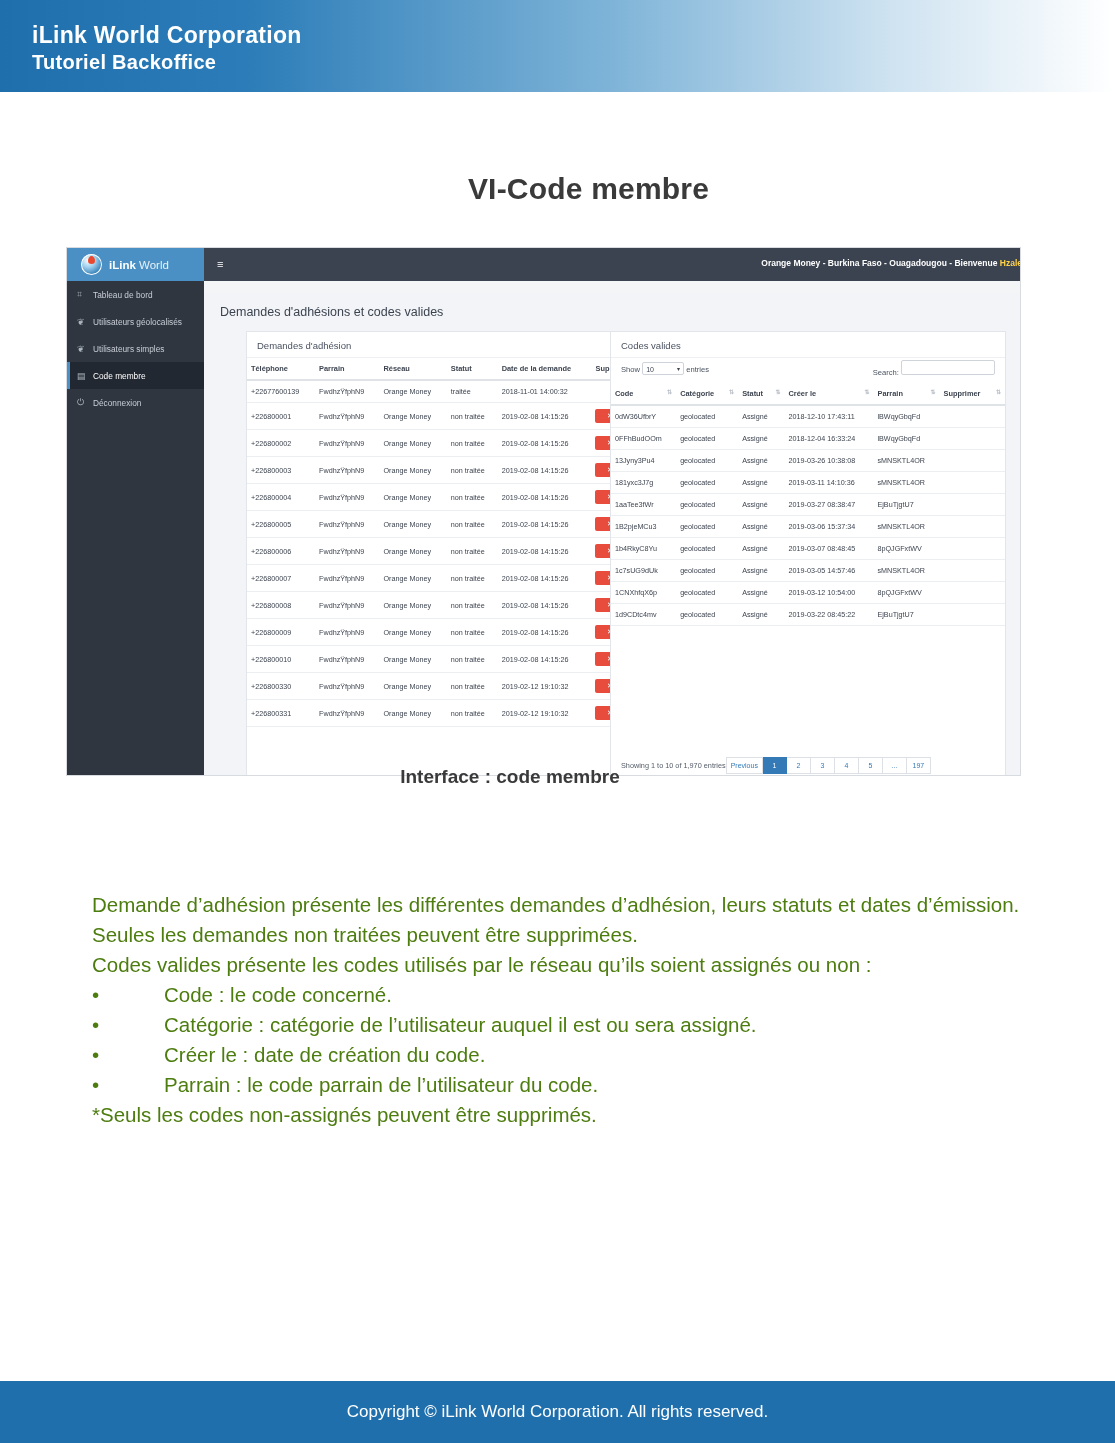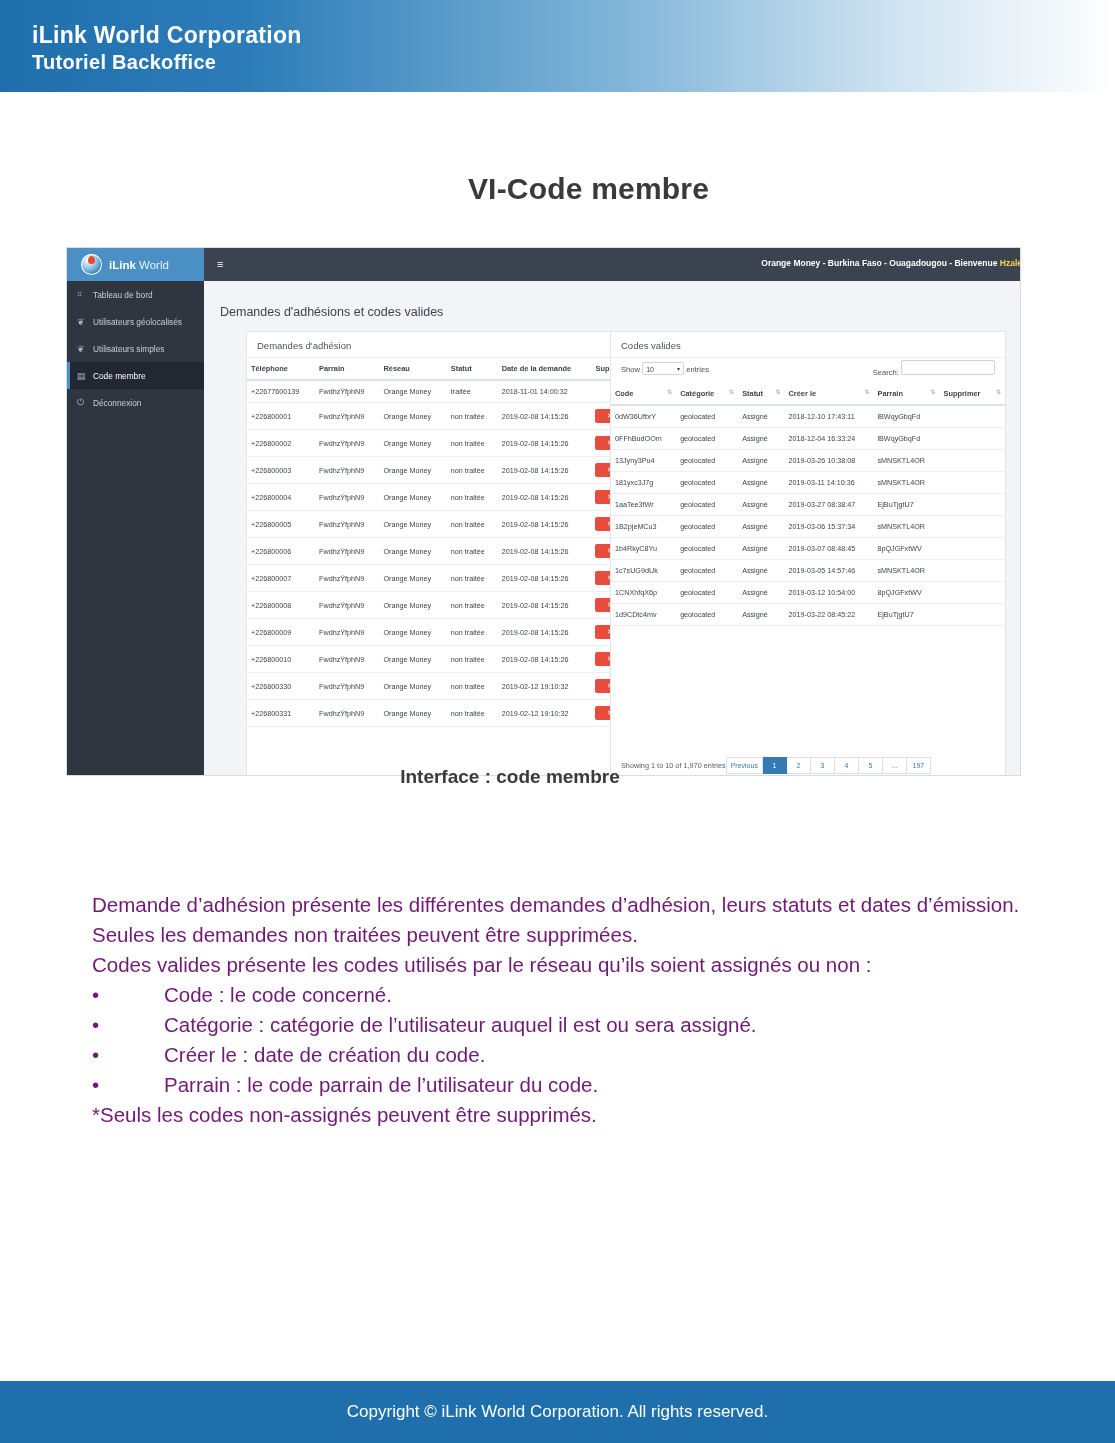--- a/index.html
+++ b/index.html
@@ -258,21 +258,21 @@
     color: #3a3a3a;
   }
 
   
   .body-text {
     position: absolute;
     left: 92px; top: 890px;
     width: 930px;
     font-size: 20.5px;
     line-height: 30px;
-    color: #701a75;
+    color: #4d7c0f;
   }
   .body-text p { margin: 0; }
   .bullets { margin: 0; padding: 0; list-style: none; }
   .bullets li {
     display: flex;
     line-height: 30px;
   }
   .bullets .dot { width: 72px; flex: 0 0 72px; }
   .note { margin: 0; }
 

